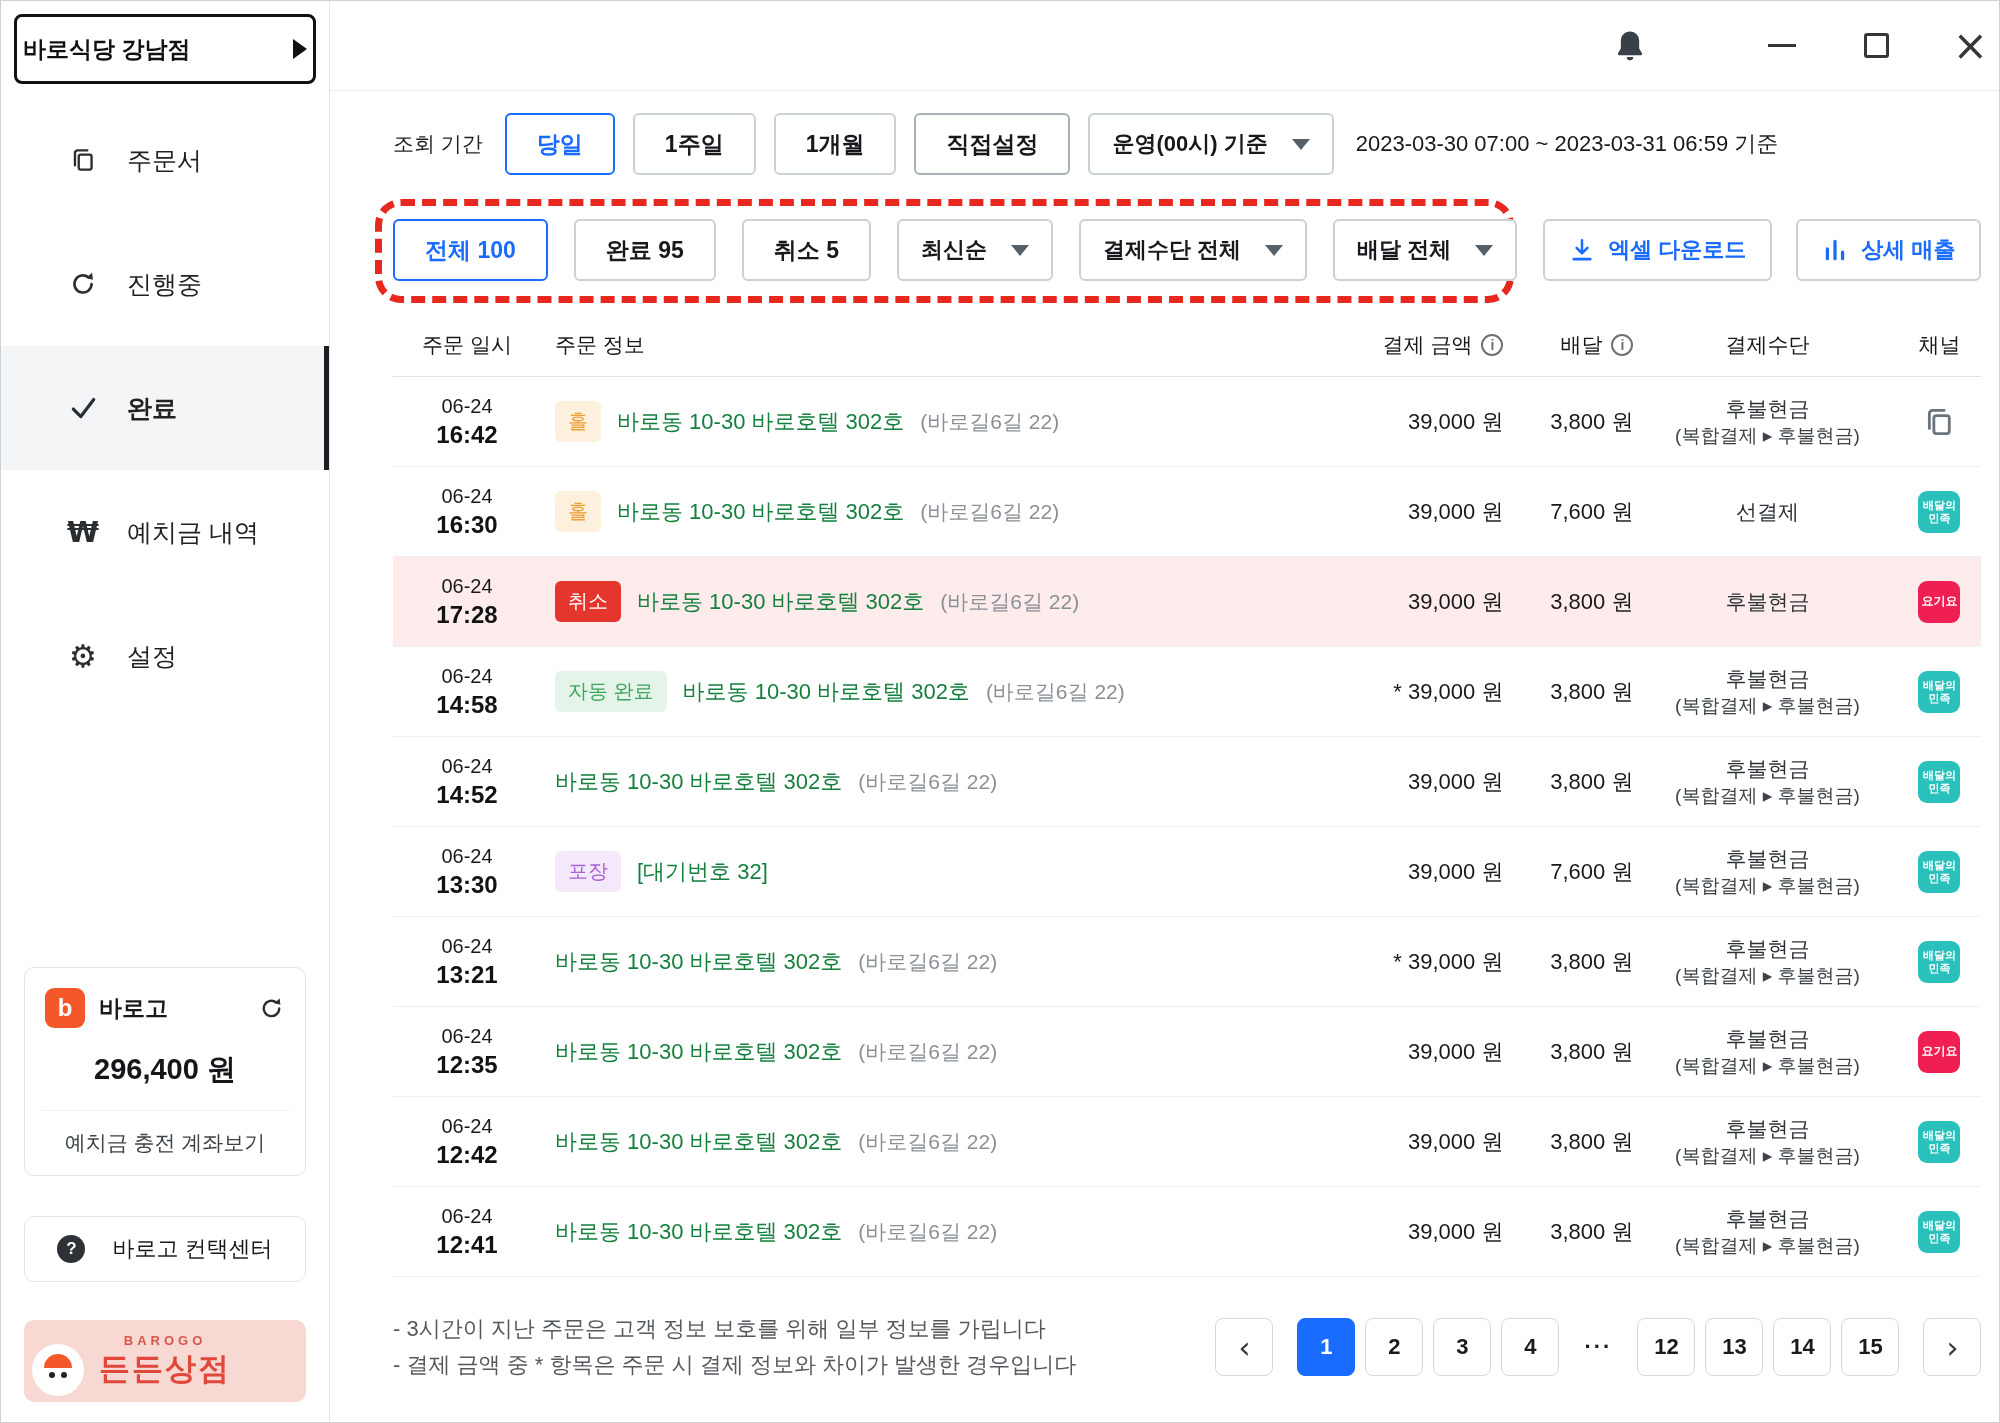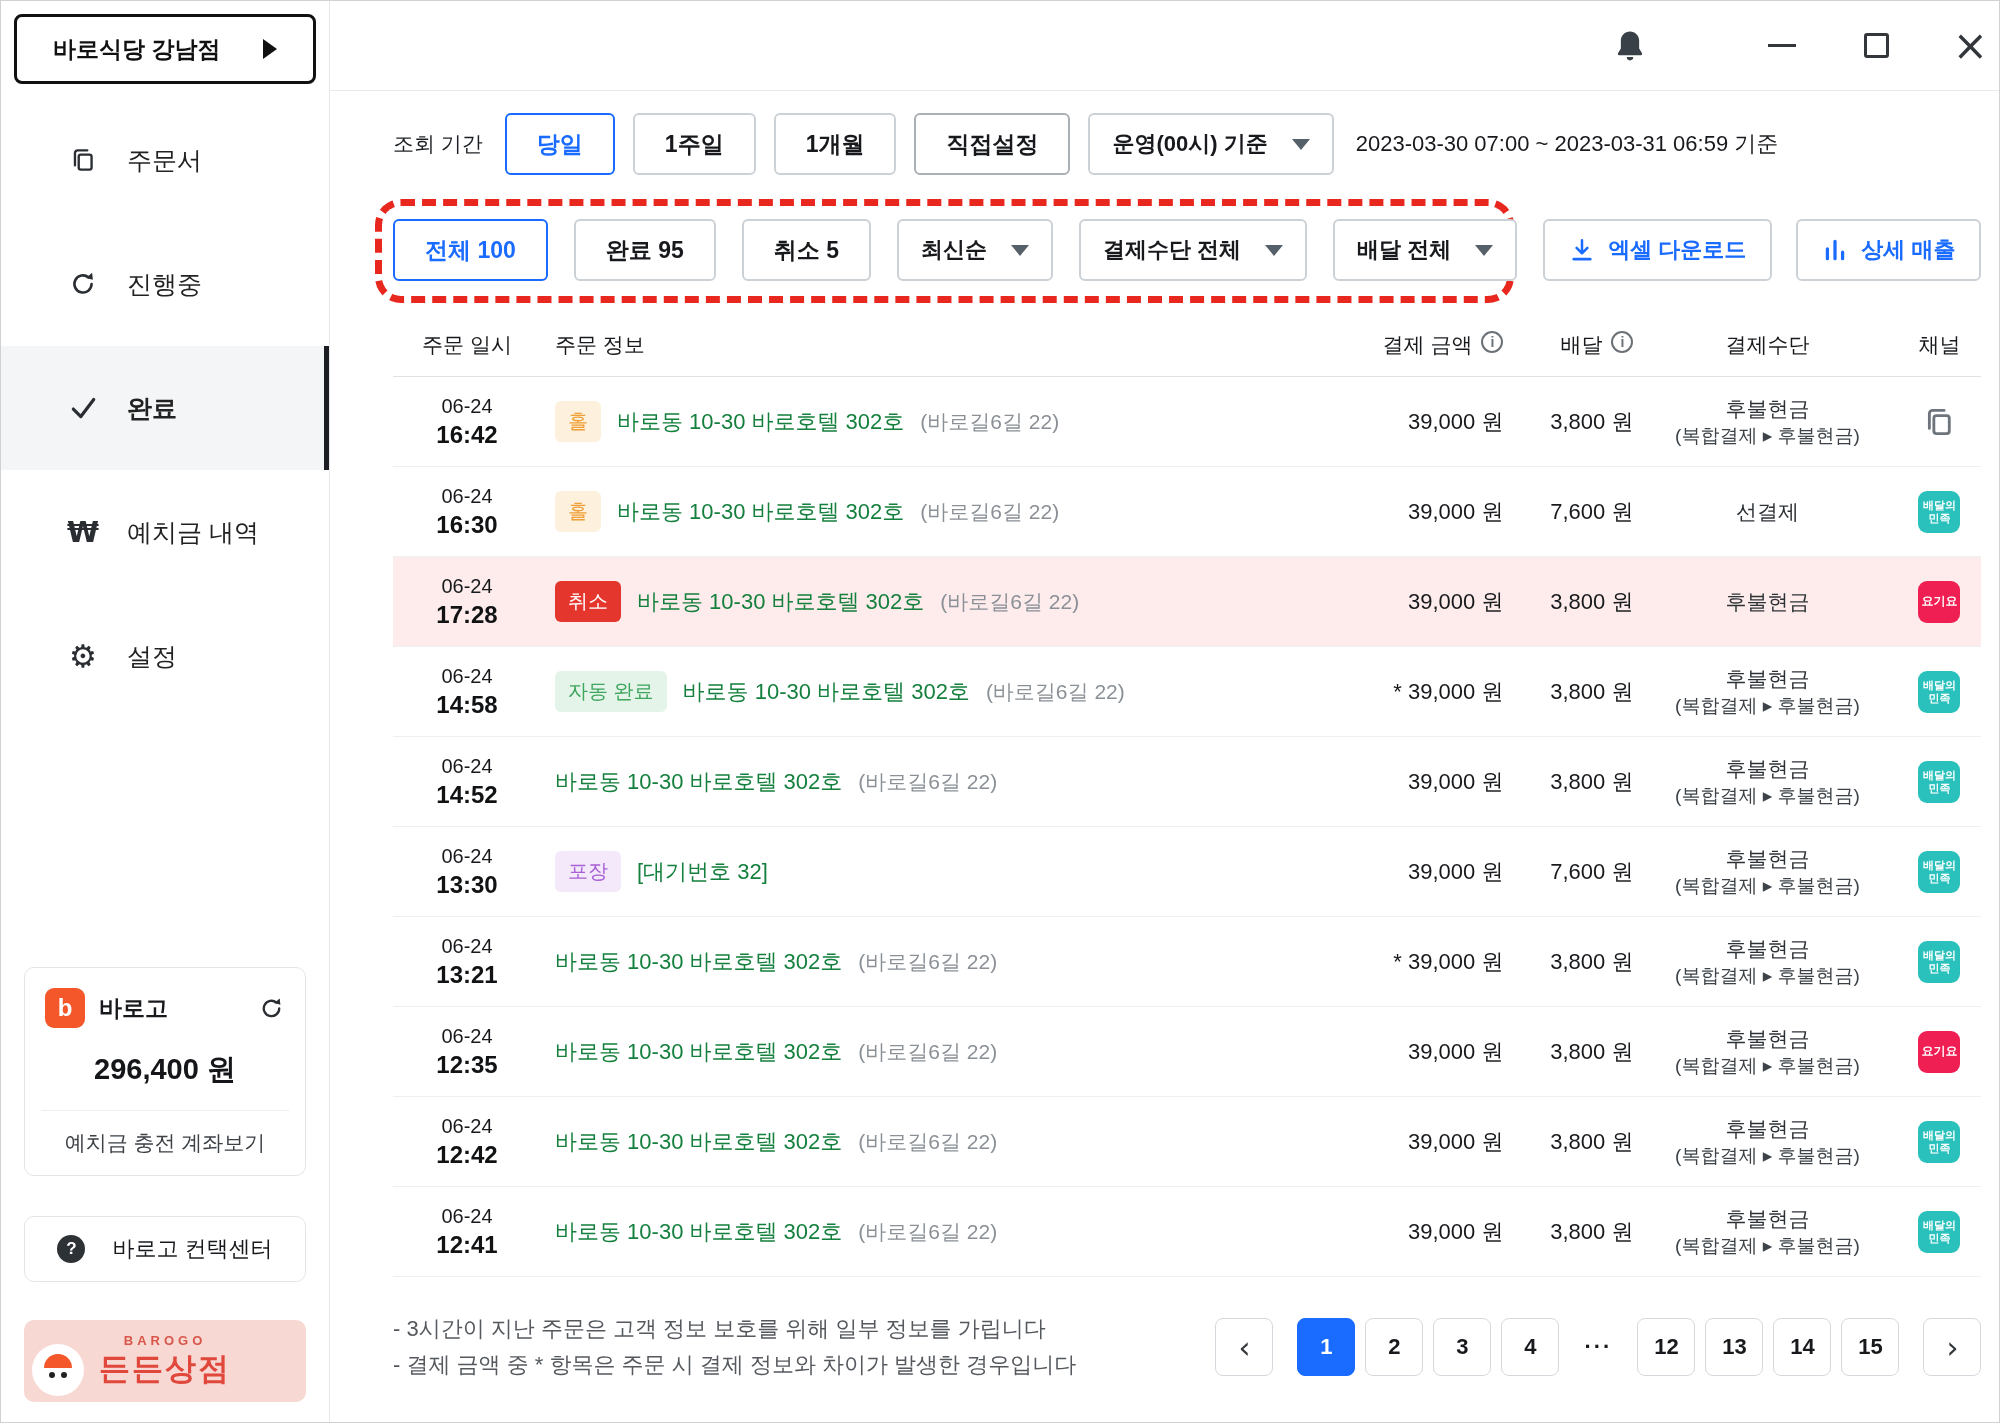--- a/index.html
+++ b/index.html
@@ -2,21 +2,21 @@
 <html><head>
 <meta charset="utf-8">
 <style>
   * { box-sizing: border-box; margin: 0; padding: 0; }
   body { font-family: "Liberation Sans", "DejaVu Sans", sans-serif; background:#fff; }
   .app { width:2000px; height:1423px; display:flex; border:1px solid #cfd2d5; background:#fff; overflow:hidden; }
 
   
   .sidebar { width:329px; border-right:1px solid #e5e7e9; display:flex; flex-direction:column; background:#fff; flex-shrink:0; }
   .store-box { margin:13px 13px 0 13px; height:70px; border:3px solid #111; border-radius:8px;
-    display:flex; align-items:center; justify-content:space-between; padding:0 36px; font-size:23px; font-weight:700; color:#111; cursor:pointer; }
+    display:flex; align-items:center; justify-content:space-between; padding:0 6px; font-size:23px; font-weight:700; color:#111; cursor:pointer; }
   .store-arrow { width:0; height:0; border-top:10px solid transparent; border-bottom:10px solid transparent; border-left:14px solid #111; }
   .nav { margin-top:14px; }
   .nav-item { height:124px; display:flex; align-items:center; gap:26px; padding-left:64px; font-size:25px; color:#222; cursor:pointer; }
   .nav-item.active { background:#f4f5f6; border-right:5px solid #1b1f23; font-weight:700; }
   .nav-ic { width:36px; display:flex; justify-content:center; color:#2a2e33; }
   .ic { width:30px; height:30px; }
   .icon-font { font-family:"DejaVu Sans", sans-serif; font-size:31px; line-height:1; color:#2a2e33; }
   .won-glyph { font-family:"DejaVu Sans", sans-serif; font-size:29px; font-weight:700; color:#2a2e33; }
 
   .sidebar-bottom { margin-top:auto; padding:0 23px 20px 23px; }
@@ -82,21 +82,21 @@
   .trow { min-height:90px; border-bottom:1px solid #edeff1; }
   .trow.cancelled { background:#fdeceb; }
   .c1 { text-align:center; }
   .c2 { display:flex; align-items:center; gap:16px; padding-left:14px; }
   .c3 { text-align:right; font-size:22px; color:#17191c; padding-right:4px; }
   .c4 { text-align:right; font-size:22px; color:#17191c; padding-right:4px; }
   .c5 { text-align:center; font-size:21px; color:#2c3136; line-height:1.4; }
   .c6 { display:flex; justify-content:center; }
   .h-center { text-align:center; }
   .h-left { padding-left:14px; }
-  .h-right { display:flex; justify-content:flex-end; gap:9px; padding-right:4px; }
+  .h-right { display:flex; justify-content:flex-end; align-items:center; gap:9px; padding-right:4px; }
   .info-icon { width:22px; height:22px; border:2px solid #6b7177; border-radius:50%; color:#6b7177; font-size:14px; font-weight:700;
     display:inline-flex; align-items:center; justify-content:center; }
   .info-icon::before { content:"i"; }
   .row-date { font-size:20px; color:#17191c; }
   .row-time { font-size:24px; font-weight:700; color:#101214; margin-top:3px; }
   .addr { font-size:22px; color:#15803d; font-weight:400; }
   .addr-sub { font-size:21px; color:#8a9096; }
   .psub { font-size:19px; color:#3c4247; }
   .badge { font-size:20px; font-weight:500; padding:7px 13px; border-radius:6px; white-space:nowrap; }
   .badge.hall { background:#fdf0dc; color:#ef9f36; }

